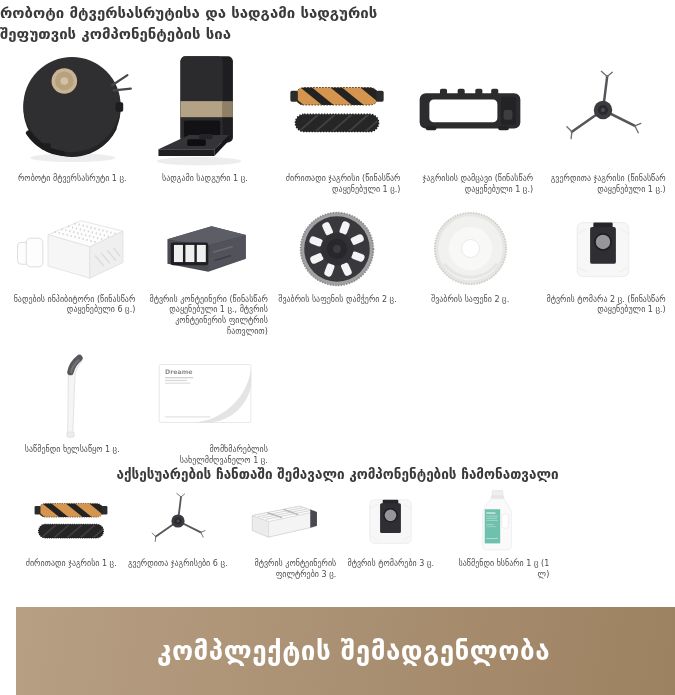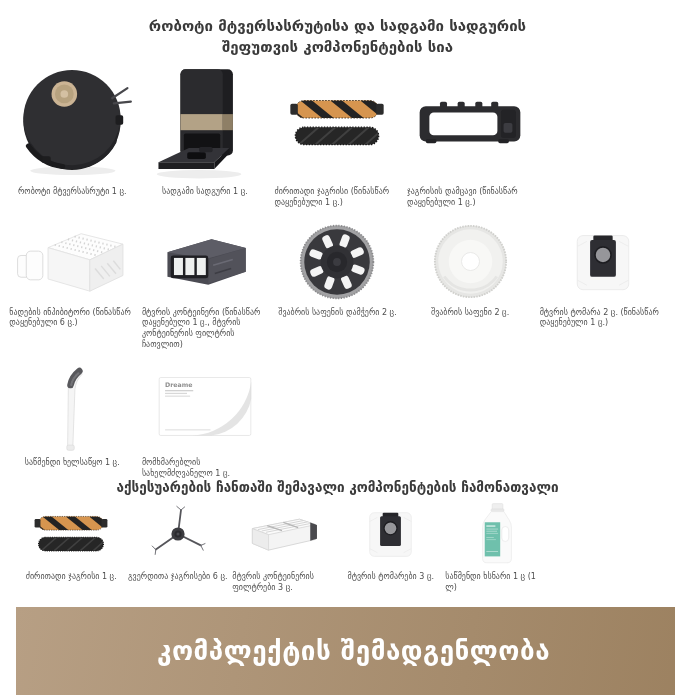--- a/index.html
+++ b/index.html
@@ -1,28 +1,28 @@
 <!DOCTYPE html>
 <html><head>
 <meta charset="utf-8">
 <style>
   *{margin:0;padding:0;box-sizing:border-box}
   html,body{background:#fff}
   body{width:675px;height:695px;font-family:"DejaVu Sans","Liberation Sans",sans-serif;overflow:hidden}
   .page{position:relative;width:675px;height:695px;background:#fff;overflow:hidden}
-  .title{padding-top:16px;text-align:center;font-size:15px;font-weight:bold;color:#3a3a3a;line-height:1.4}
+  .title{padding-top:3px;font-size:15px;font-weight:bold;color:#3a3a3a;line-height:1.4}
   .grid5{display:grid;grid-template-columns:repeat(5,1fr);padding:0 6px}
   .grid6{display:grid;grid-template-columns:repeat(6,1fr);padding:0 18px}
   .cell{display:flex;flex-direction:column;align-items:center}
   .imgbox{display:flex;align-items:center;justify-content:center;width:100%}
   .row1{margin-top:6px}.row1 .imgbox{height:118px}
   .row2{margin-top:12px}.row2 .imgbox{height:82px}
   .row3{margin-top:10px}.row3 .imgbox{height:92px}
   .row4{margin-top:6px}.row4 .imgbox{height:66px}
-  .cap{font-size:8px;color:#4d4d4d;text-align:left;line-height:1.35;margin-top:5px;max-width:126px}
+  .cap{font-size:8px;color:#4d4d4d;text-align:right;line-height:1.35;margin-top:5px;max-width:126px}
   .row4 .cap{max-width:104px}
   .subtitle{text-align:center;font-weight:bold;font-size:13.5px;color:#3a3a3a;margin-top:0}
   .banner{position:absolute;left:16px;bottom:0;width:100%;height:88px;display:flex;align-items:center;justify-content:center;background:linear-gradient(100deg,#b79f84,#9c8160)}
   .banner-text{color:#fff;font-size:26px;font-weight:bold;letter-spacing:.5px}
   .manual-wrap{position:relative}
   svg.ic{display:block}
   .ic-robot{width:128px;height:112px}
   .ic-dock{width:110px;height:118px}
   .ic-mainbrush{width:100px;height:54px}
   .ic-guard{width:106px;height:48px}
@@ -337,20 +337,28 @@
       <figcaption class="cap">ძირითადი ჯაგრისი (წინასწარ დაყენებული 1 ც.)</figcaption>
     </figure>
     <figure class="cell">
       <div class="imgbox">
           <svg class="ic ic-guard">
             <use href="#sym-guard"></use>
           </svg>
         </div>
       <figcaption class="cap">ჯაგრისის დამცავი (წინასწარ დაყენებული 1 ც.)</figcaption>
     </figure>
+    <figure class="cell">
+      <div class="imgbox">
+          <svg class="ic ic-sidebrush">
+            <use href="#sym-sidebrush"></use>
+          </svg>
+        </div>
+      <figcaption class="cap">გვერდითა ჯაგრისი (წინასწარ დაყენებული 1 ც.)</figcaption>
+    </figure>
   </div>
 
   <div class="grid5 row2">
     <figure class="cell">
       <div class="imgbox">
           <svg class="ic ic-inhibitor">
             <use href="#sym-inhibitor"></use>
           </svg>
         </div>
       <figcaption class="cap">ნადების ინჰიბიტორი (წინასწარ დაყენებული 6 ც.)</figcaption>

